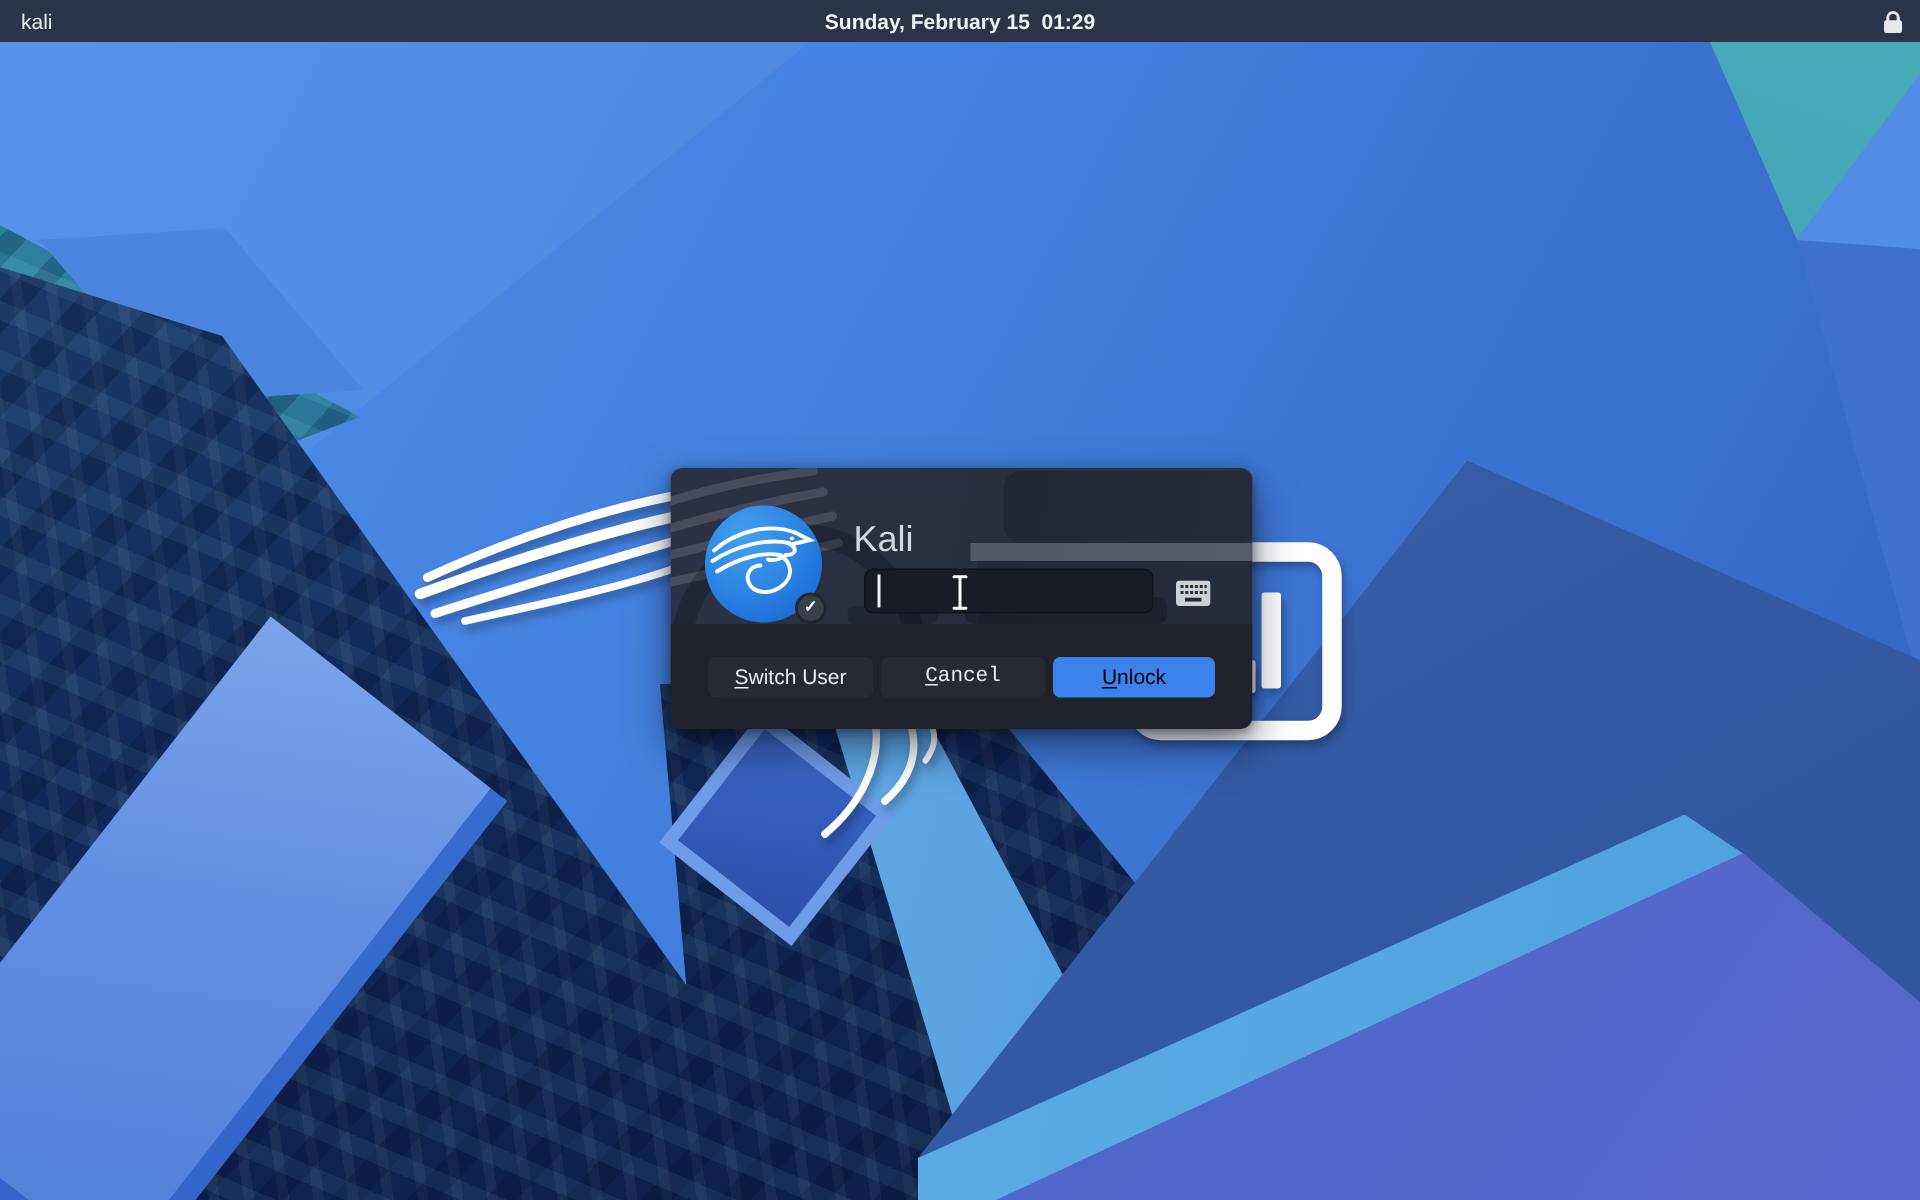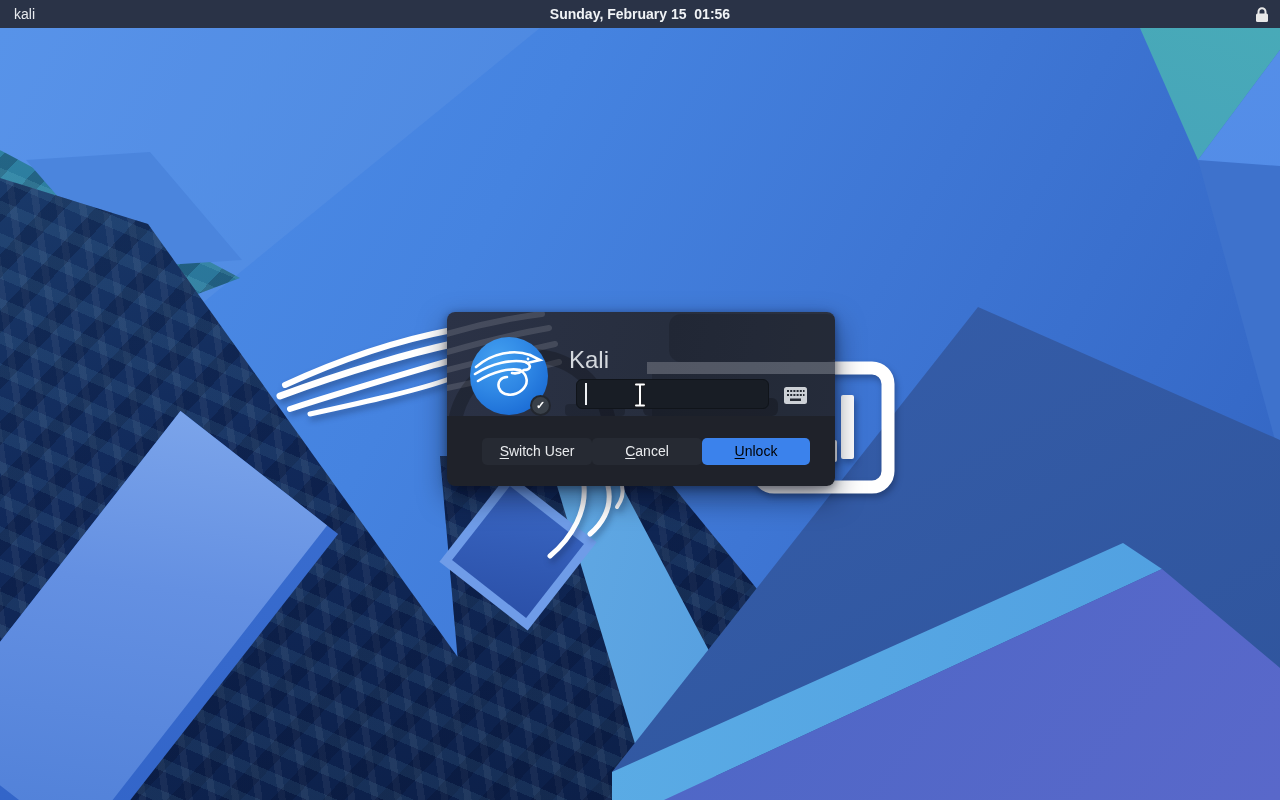--- a/index.html
+++ b/index.html
@@ -72,26 +72,26 @@
     background:#394049;border:2px solid #22262e;box-sizing:border-box;
     color:#fff;font-size:11px;font-weight:700;line-height:17px;text-align:center;}
   .username{position:absolute;left:122px;top:34px;font-size:24px;color:#d4d8dd;z-index:2;}
   .pw-wrap{position:absolute;left:129px;top:67px;width:193px;height:30px;z-index:2;}
   .pw{width:100%;height:100%;background:#181d25;border:1px solid #10141a;border-radius:6px;
     color:#fff;box-sizing:border-box;padding:0 8px;font-size:14px;outline:none;}
   .caret{position:absolute;left:9px;top:4px;width:2px;height:22px;background:#eef1f4;}
   .ibeam{position:absolute;left:57px;top:3px;}
   .kbd{position:absolute;left:337px;top:75px;width:23px;height:17px;z-index:2;cursor:pointer;background:none;border:none;padding:0;}
   .dlg-footer{position:absolute;bottom:0;left:0;right:0;height:70px;background:#1f222a;
-    border-radius:0 0 8px 8px;display:flex;align-items:center;justify-content:flex-end;
+    border-radius:0 0 8px 8px;display:flex;align-items:center;justify-content:space-between;
     padding:0 25px;box-sizing:border-box;}
   .btn{height:27px;border:none;border-radius:5px;background:#262a33;color:#e9ebee;
     font-size:14px;font-family:inherit;cursor:pointer;}
   .btn-switch{width:110px;}
-  .btn-cancel{width:110px;}
+  .btn-cancel{width:110px;font-family:Liberation Mono, monospace;}
   .btn-primary{width:108px;background:#3b82ec;color:#000000;}
   .mn{text-decoration:underline;text-underline-offset:2px;}
 </style>
 </head>
 <body>
 
 <div class="wallpaper">
   <div class="layer l-base"></div>
   <div class="layer l-soft-tl"></div>
   <div class="layer l-teal-tr"></div>
@@ -125,21 +125,21 @@
   </g>
   <g>
     <rect x="758" y="368" width="130" height="119" rx="16" fill="none" stroke="#ffffff" stroke-width="13"></rect>
     <rect x="841" y="395" width="13" height="64" rx="2" fill="#ffffff"></rect>
     <rect x="822" y="440" width="15" height="22" rx="2" fill="#ffffff"></rect>
   </g>
 </svg>
 
 <div class="topbar">
   <span class="host">kali</span>
-  <span class="clock">Sunday, February 15  01:56</span>
+  <span class="clock">Sunday, February 15  01:29</span>
   <svg class="lock" viewBox="0 0 16 17">
     <path d="M4.5,8 V5.8 a3.5,3.5 0 0 1 7,0 V8" fill="none" stroke="#e8e8e8" stroke-width="2"></path>
     <rect x="2" y="7.5" width="12" height="8.5" rx="1.5" fill="#e8e8e8"></rect>
   </svg>
 </div>
 
 <div class="dialog">
   <div class="dlg-header">
 
     <svg class="ghost" width="388" height="104" viewBox="0 0 388 104">

